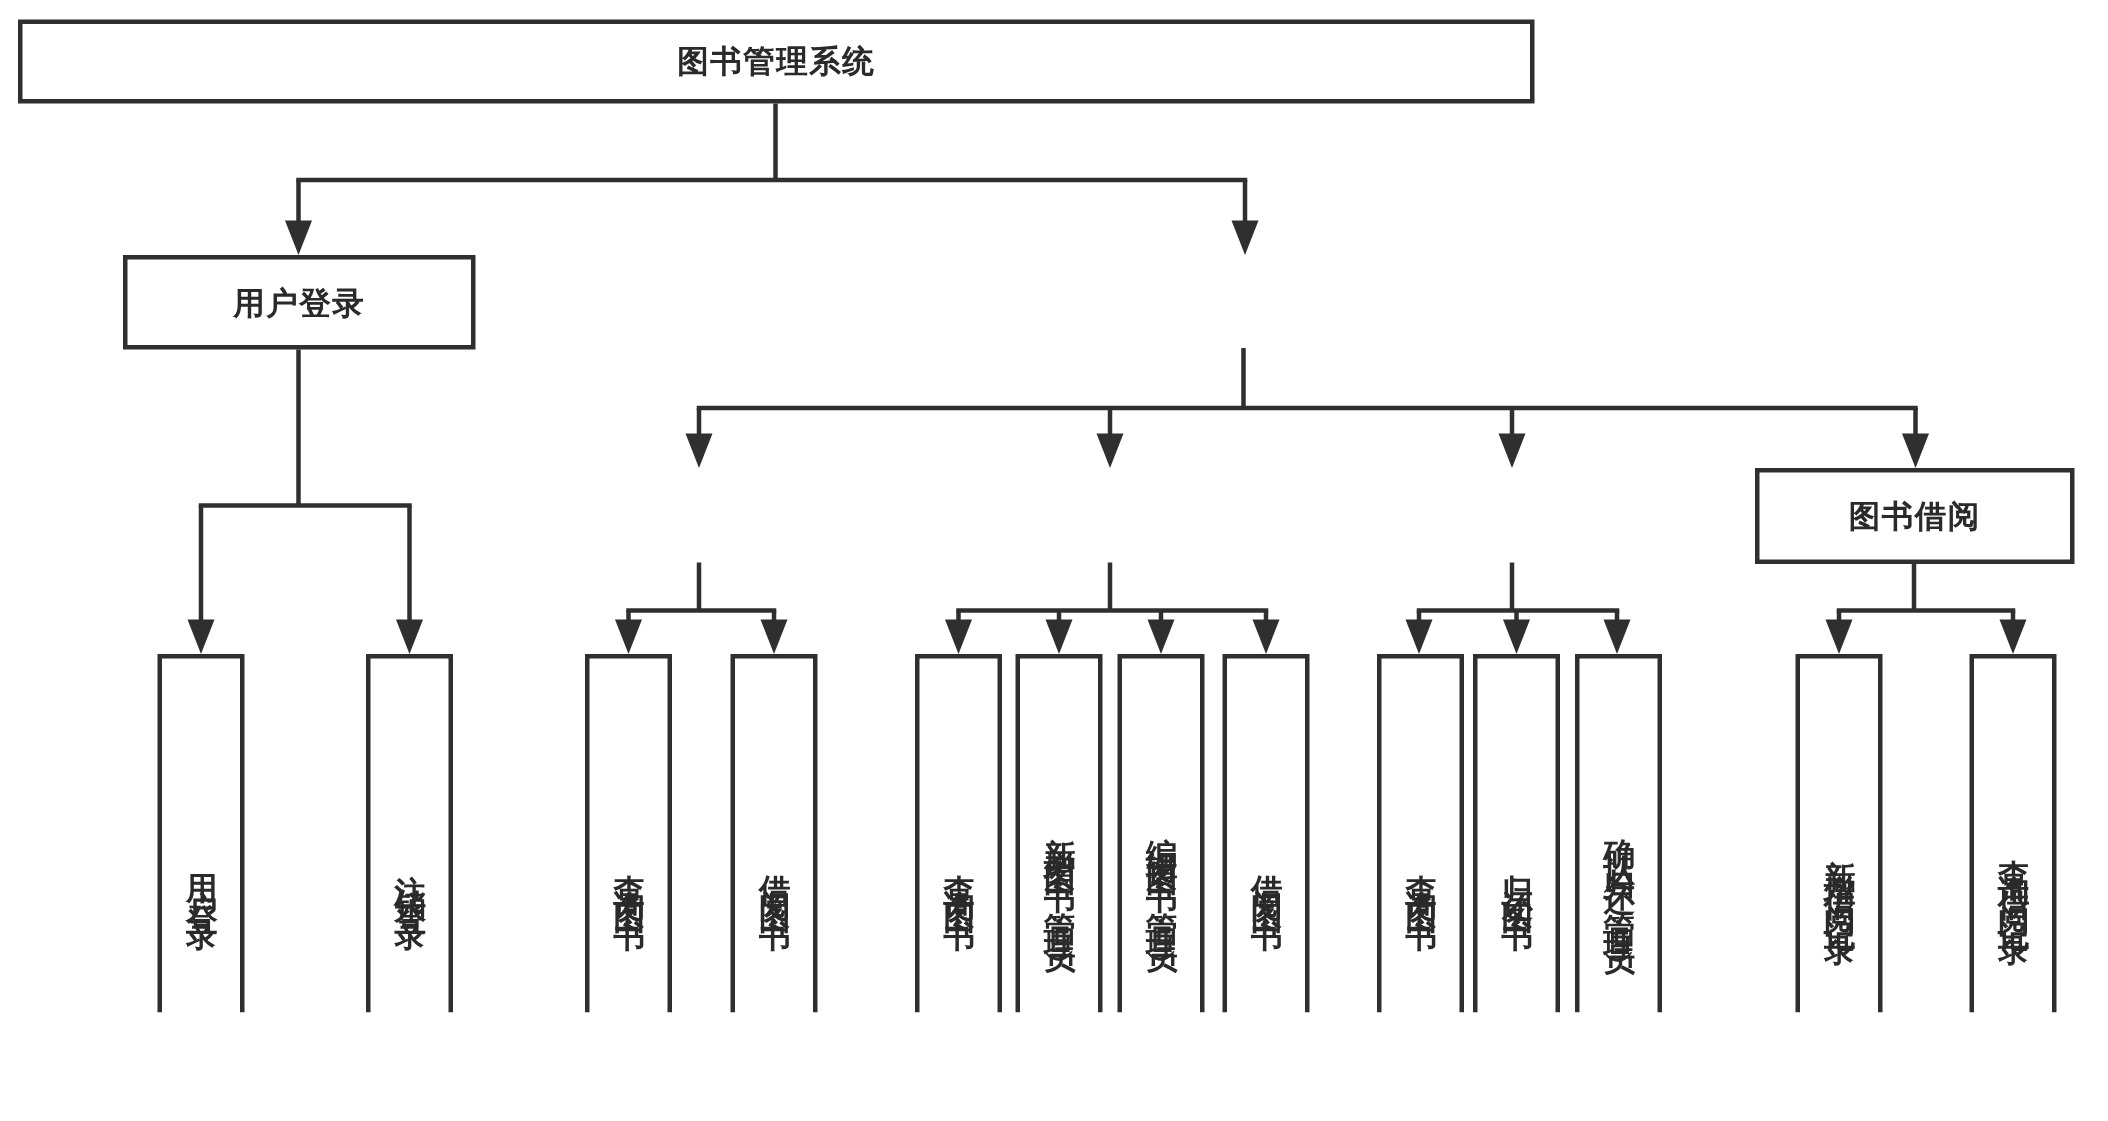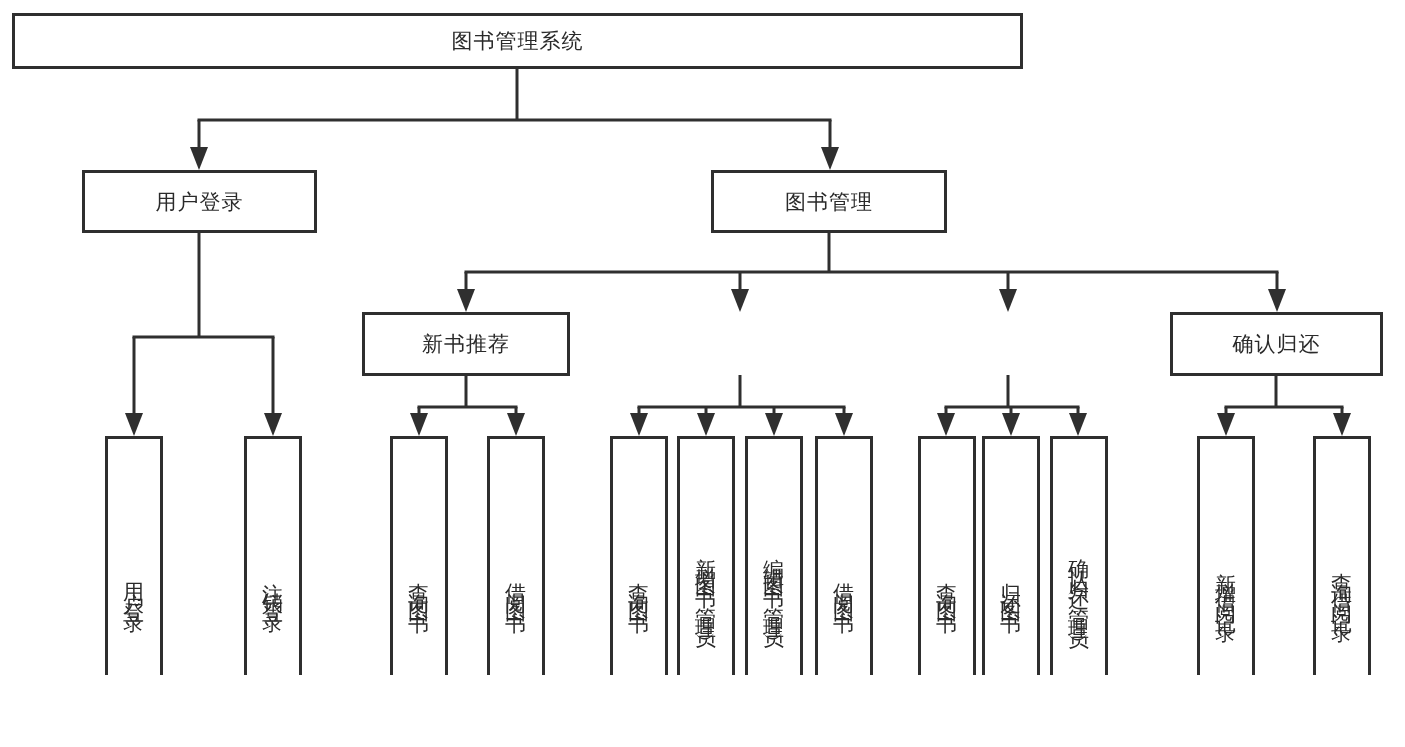--- a/index.html
+++ b/index.html
@@ -1,18 +1,19 @@
 <!DOCTYPE html>
 <html><head>
 <meta charset="utf-8">
 <style>
   html,body{margin:0;padding:0;background:#ffffff;}
   .stage{
     position:relative;width:1405px;height:675px;background:#ffffff;overflow:hidden;
     font-family:"Liberation Sans","DejaVu Sans",sans-serif;
+    font-weight:bold;
   }
   .wires{position:absolute;left:0;top:0;z-index:0;}
   .hbox,.vbox{
     position:absolute;box-sizing:border-box;background:#ffffff;
     border:3px solid #2f2f2f;display:flex;align-items:center;justify-content:center;
     z-index:1;
   }
   .hbox span{
     font-size:21px;color:#2a2a2a;letter-spacing:1px;white-space:nowrap;
   }
@@ -97,29 +98,23 @@
     </g>
   </svg>
 
   <div class="hbox" style="left:12px;top:13px;width:1011px;height:56px">
     <span>图书管理系统</span>
   </div>
 
   <div class="hbox" style="left:82px;top:170px;width:235px;height:63px">
     <span>用户登录</span>
   </div>
-  <div class="hbox" style="left:711px;top:170px;width:236px;height:63px">
-    <span>图书管理</span>
-  </div>
 
-  <div class="hbox" style="left:362px;top:312px;width:208px;height:64px">
-    <span>新书推荐</span>
-  </div>
   <div class="hbox" style="left:1170px;top:312px;width:213px;height:64px">
-    <span>确认归还</span>
+    <span>图书借阅</span>
   </div>
 
   <div class="vbox" style="left:105px;top:436px;width:58px;height:299px">
     <span>用户登录</span>
   </div>
   <div class="vbox" style="left:244px;top:436px;width:58px;height:299px">
     <span>注销登录</span>
   </div>
 
   <div class="vbox" style="left:390px;top:436px;width:58px;height:299px">

